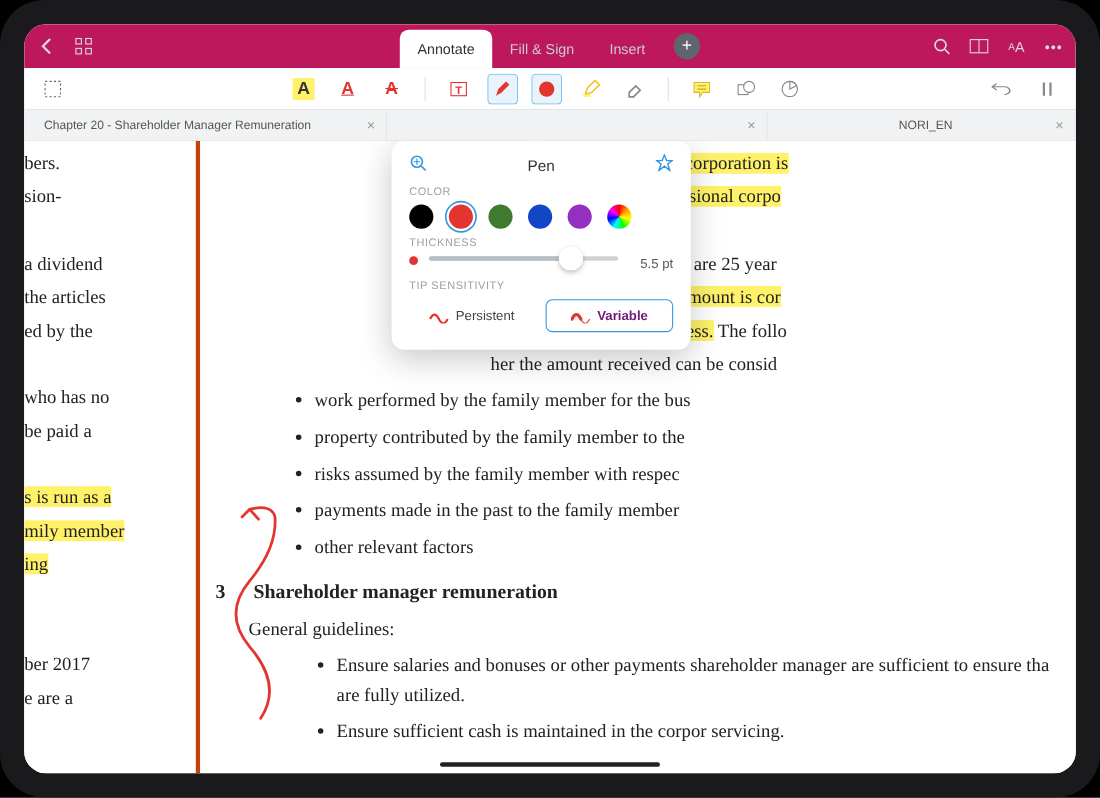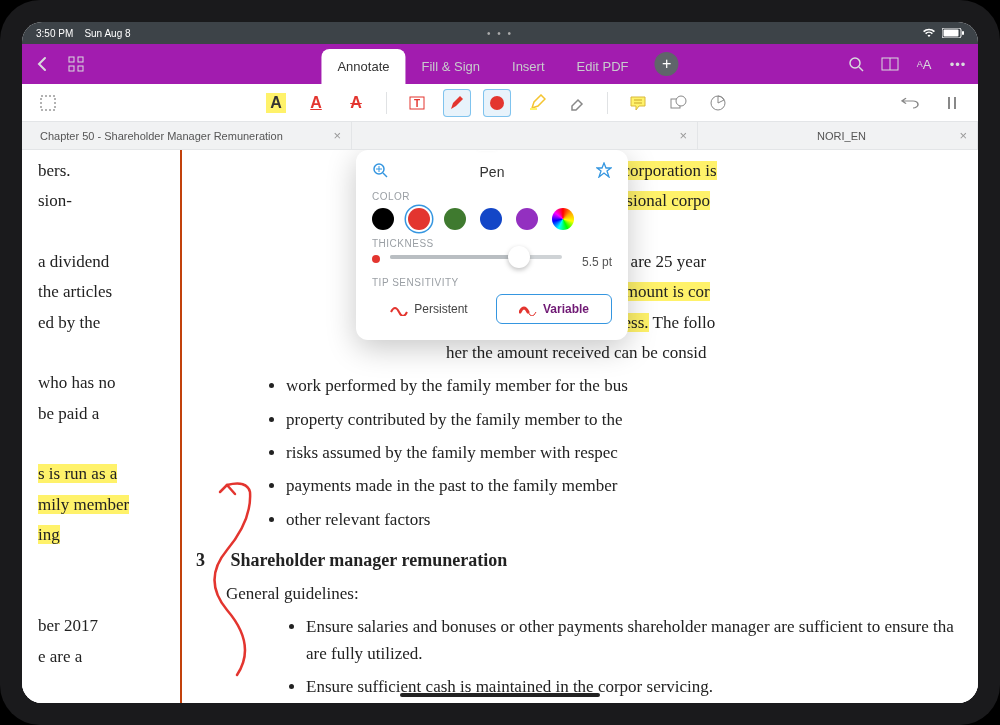--- a/index.html
+++ b/index.html
@@ -34,21 +34,21 @@
     justify-content: space-between;
   }
   .statusbar .center { position:absolute; left:50%; transform:translateX(-50%); letter-spacing:2px; color:#aaa;}
   .statusbar .right { display:flex; gap:6px; align-items:center;}
   .wifi-icon, .battery-icon { display:inline-block; }
   .wifi-icon svg, .battery-icon svg { display:block; }
   
   
   .toolbar {
     height: 40px;
-    background: #a21caf;
+    background: #be185d;
     display:flex; align-items:center;
     padding: 0 10px;
     color:#d9dbdd;
     font-size:13px;
     position:relative;
   }
   .toolbar .left, .toolbar .right { display:flex; gap:14px; align-items:center;}
   .toolbar .right { margin-left:auto; }
   .toolbar .center-tabs {
     position:absolute; left:50%; transform:translateX(-50%);
@@ -120,21 +120,21 @@
     display:flex;
     overflow:hidden;
     background:#ededed;
     position:relative;
   }
   .panel {
     background:#fff;
     overflow:hidden;
     position:relative;
   }
-  .panel.left { width:160px; flex:0 0 160px; border-right: 2px solid #c2410c; padding: 4px 8px 4px 16px; }
+  .panel.left { width:160px; flex:0 0 160px; border-right: 4px solid #c2410c; padding: 4px 8px 4px 0; }
   .panel.right { flex:1; padding: 4px 0 4px 14px;}
   .doc-text { font-size:17px; line-height:1.55; color:#222; font-family: Georgia, 'Times New Roman', serif;}
   .panel.left .doc-text { text-align: left; }
   .doc-text p { margin: 4px 0;}
   .hl { background: #fff26a; }
   .panel.right h3 { font-size:18px; font-weight:bold; margin: 14px 0 6px 0; font-family: inherit;}
   .panel.right .num { display:inline-block; width:30px;}
   .panel.right ul { list-style: disc; padding-left: 60px; }
   .panel.right ul li { margin: 7px 0; font-family: Liberation Serif, serif;}
   .panel.right .sub { padding-left: 30px;}
@@ -206,42 +206,20 @@
     width:200px; height:4px; border-radius:2px; background:#222;
     z-index:60;
   }
 </style>
 </head>
 <body>
 
 <div class="device">
   <div class="screen">
 
-    <div class="statusbar">
-      <div class="left">
-        <span>3:50 PM</span>
-        &nbsp;&nbsp;
-        <span>Sun Aug 8</span>
-      </div>
-      <div class="center">• • •</div>
-      <div class="right">
-        <span class="wifi-icon">
-          <svg width="14" height="10" viewBox="0 0 14 10">
-              <path d="M7 9 L5.5 7.5 A2 2 0 0 1 8.5 7.5 Z M3 5 A6 6 0 0 1 11 5 L9.8 6.2 A4 4 0 0 0 4.2 6.2 Z M1 3 A9 9 0 0 1 13 3 L11.8 4.2 A7 7 0 0 0 2.2 4.2 Z" fill="#fff"></path>
-            </svg>
-        </span>
-        <span class="battery-icon">
-          <svg width="22" height="10" viewBox="0 0 22 10">
-              <rect x="0" y="0" width="19" height="10" rx="2" fill="none" stroke="#fff" stroke-width="1"></rect>
-              <rect x="1.5" y="1.5" width="15" height="7" rx="1" fill="#fff"></rect>
-              <rect x="20" y="3" width="2" height="4" rx="1" fill="#fff"></rect>
-            </svg>
-        </span>
-      </div>
-    </div>
 
     <div class="toolbar">
       <div class="left">
         <div class="tb-icon">
           <svg width="12" height="16" viewBox="0 0 12 16">
               <path d="M9 2 L3 8 L9 14" stroke="#d9dbdd" stroke-width="2" fill="none" stroke-linecap="round"></path>
             </svg>
         </div>
         <div class="tb-icon">
           <svg width="16" height="16" viewBox="0 0 16 16">
@@ -249,21 +227,20 @@
               <rect x="10" y="1" width="5" height="5" stroke="#d9dbdd" fill="none"></rect>
               <rect x="1" y="10" width="5" height="5" stroke="#d9dbdd" fill="none"></rect>
               <rect x="10" y="10" width="5" height="5" stroke="#d9dbdd" fill="none"></rect>
             </svg>
         </div>
       </div>
       <div class="center-tabs">
         <div class="main-tab active">Annotate</div>
         <div class="main-tab">Fill &amp; Sign</div>
         <div class="main-tab">Insert</div>
-        <div class="main-tab">Edit PDF</div>
         <div class="plus-btn">+</div>
       </div>
       <div class="right">
         <div class="tb-icon">
           <svg width="16" height="16" viewBox="0 0 16 16">
               <circle cx="7" cy="7" r="5" stroke="#d9dbdd" stroke-width="1.5" fill="none"></circle>
               <line x1="11" y1="11" x2="15" y2="15" stroke="#d9dbdd" stroke-width="1.5"></line>
             </svg>
         </div>
         <div class="tb-icon">
@@ -358,21 +335,21 @@
           <svg width="12" height="16" viewBox="0 0 12 16">
               <line x1="3" y1="2" x2="3" y2="14" stroke="#888" stroke-width="2"></line>
               <line x1="9" y1="2" x2="9" y2="14" stroke="#888" stroke-width="2"></line>
             </svg>
         </div>
       </div>
     </div>
 
     <div class="doctabs">
       <div class="doctab" style="min-width:330px;">
-        <span>Chapter 50 - Shareholder Manager Remuneration</span>
+        <span>Chapter 20 - Shareholder Manager Remuneration</span>
         <span class="close">×</span>
       </div>
       <div class="doctab blank">
         <span></span>
           <span class="close">×</span>
       </div>
       <div class="doctab" style="min-width:280px; justify-content:center; position:relative;">
         <span>NORI_EN</span>
         <span class="close" style="position:absolute; right:10px;">×</span>
       </div>

